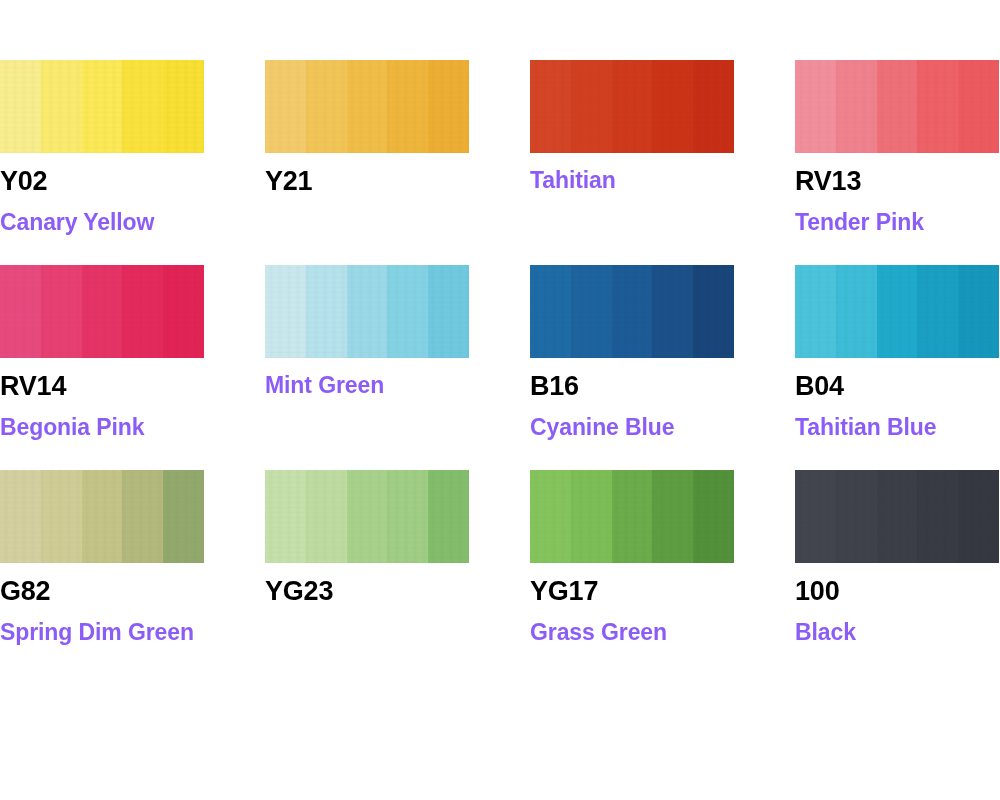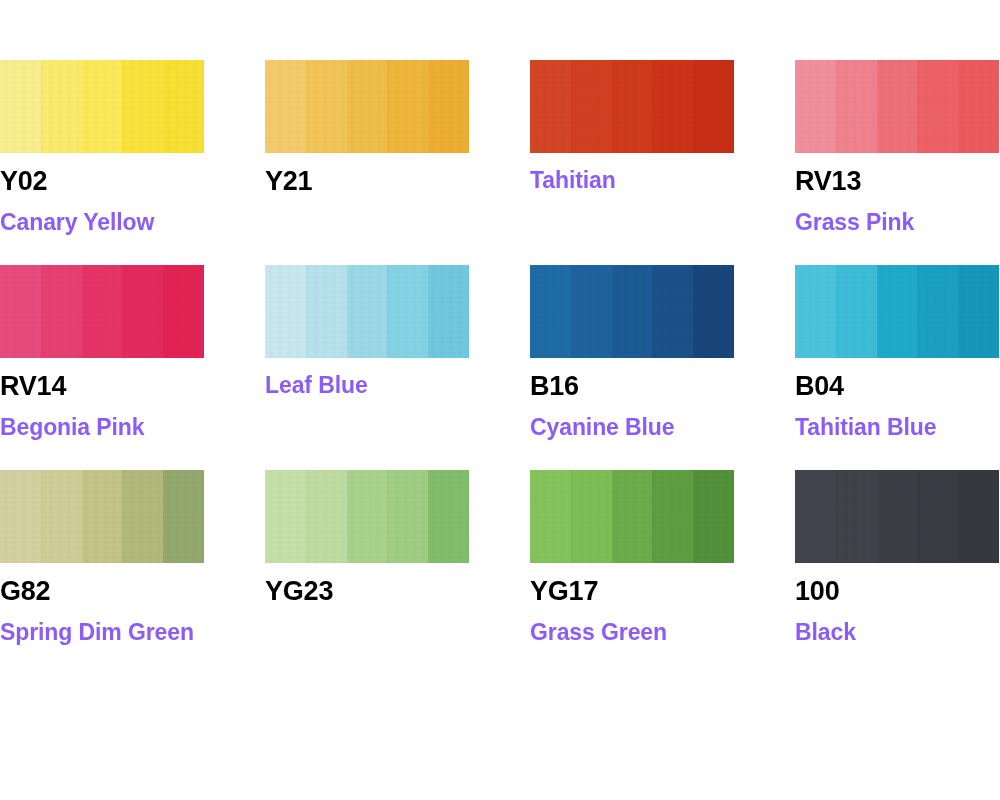--- a/index.html
+++ b/index.html
@@ -97,32 +97,32 @@
         <div class="swatch-chip" style="background-image: linear-gradient(90deg, rgb(244, 203, 107) 0%, rgb(244, 203, 107) 20%, rgb(242, 197, 87) 20%, rgb(242, 197, 87) 40%, rgb(240, 190, 72) 40%, rgb(240, 190, 72) 60%, rgb(239, 182, 60) 60%, rgb(239, 182, 60) 80%, rgb(237, 174, 51) 80%, rgb(237, 174, 51) 100%); background-color: rgb(240, 182, 60);"></div>
         <div class="swatch-code">Y21</div>
       </div>
       <div class="swatch-cell">
         <div class="swatch-chip" style="background-image: linear-gradient(90deg, rgb(212, 69, 38) 0%, rgb(212, 69, 38) 20%, rgb(210, 63, 32) 20%, rgb(210, 63, 32) 40%, rgb(207, 58, 27) 40%, rgb(207, 58, 27) 60%, rgb(204, 51, 23) 60%, rgb(204, 51, 23) 80%, rgb(199, 46, 21) 80%, rgb(199, 46, 21) 100%); background-color: rgb(207, 52, 24);"></div>
         <div class="swatch-name">Tahitian</div>
       </div>
       <div class="swatch-cell last">
         <div class="swatch-chip" style="background-image: linear-gradient(90deg, rgb(242, 143, 156) 0%, rgb(242, 143, 156) 20%, rgb(240, 130, 142) 20%, rgb(240, 130, 142) 40%, rgb(239, 111, 120) 40%, rgb(239, 111, 120) 60%, rgb(238, 97, 103) 60%, rgb(238, 97, 103) 80%, rgb(236, 90, 95) 80%, rgb(236, 90, 95) 100%); background-color: rgb(239, 97, 101);"></div>
         <div class="swatch-code">RV13</div>
-        <div class="swatch-name">Grass Pink</div>
+        <div class="swatch-name">Tender Pink</div>
       </div>
     </div>
     <div class="swatch-row">
       <div class="swatch-cell">
         <div class="swatch-chip" style="background-image: linear-gradient(90deg, rgb(232, 74, 126) 0%, rgb(232, 74, 126) 20%, rgb(231, 63, 114) 20%, rgb(231, 63, 114) 40%, rgb(230, 51, 102) 40%, rgb(230, 51, 102) 60%, rgb(228, 42, 92) 60%, rgb(228, 42, 92) 80%, rgb(226, 36, 85) 80%, rgb(226, 36, 85) 100%); background-color: rgb(229, 38, 90);"></div>
         <div class="swatch-code">RV14</div>
         <div class="swatch-name">Begonia Pink</div>
       </div>
       <div class="swatch-cell">
         <div class="swatch-chip" style="background-image: linear-gradient(90deg, rgb(200, 232, 238) 0%, rgb(200, 232, 238) 20%, rgb(181, 226, 236) 20%, rgb(181, 226, 236) 40%, rgb(155, 217, 232) 40%, rgb(155, 217, 232) 60%, rgb(132, 211, 229) 60%, rgb(132, 211, 229) 80%, rgb(111, 201, 223) 80%, rgb(111, 201, 223) 100%); background-color: rgb(121, 207, 227);"></div>
-        <div class="swatch-name">Leaf Blue</div>
+        <div class="swatch-name">Mint Green</div>
       </div>
       <div class="swatch-cell">
         <div class="swatch-chip" style="background-image: linear-gradient(90deg, rgb(30, 107, 166) 0%, rgb(30, 107, 166) 20%, rgb(29, 99, 158) 20%, rgb(29, 99, 158) 40%, rgb(28, 91, 150) 40%, rgb(28, 91, 150) 60%, rgb(27, 81, 137) 60%, rgb(27, 81, 137) 80%, rgb(24, 69, 122) 80%, rgb(24, 69, 122) 100%); background-color: rgb(28, 87, 145);"></div>
         <div class="swatch-code">B16</div>
         <div class="swatch-name">Cyanine Blue</div>
       </div>
       <div class="swatch-cell last">
         <div class="swatch-chip" style="background-image: linear-gradient(90deg, rgb(75, 195, 220) 0%, rgb(75, 195, 220) 20%, rgb(61, 189, 216) 20%, rgb(61, 189, 216) 40%, rgb(31, 170, 203) 40%, rgb(31, 170, 203) 60%, rgb(26, 160, 195) 60%, rgb(26, 160, 195) 80%, rgb(22, 151, 188) 80%, rgb(22, 151, 188) 100%); background-color: rgb(23, 163, 198);"></div>
         <div class="swatch-code">B04</div>
         <div class="swatch-name">Tahitian Blue</div>

